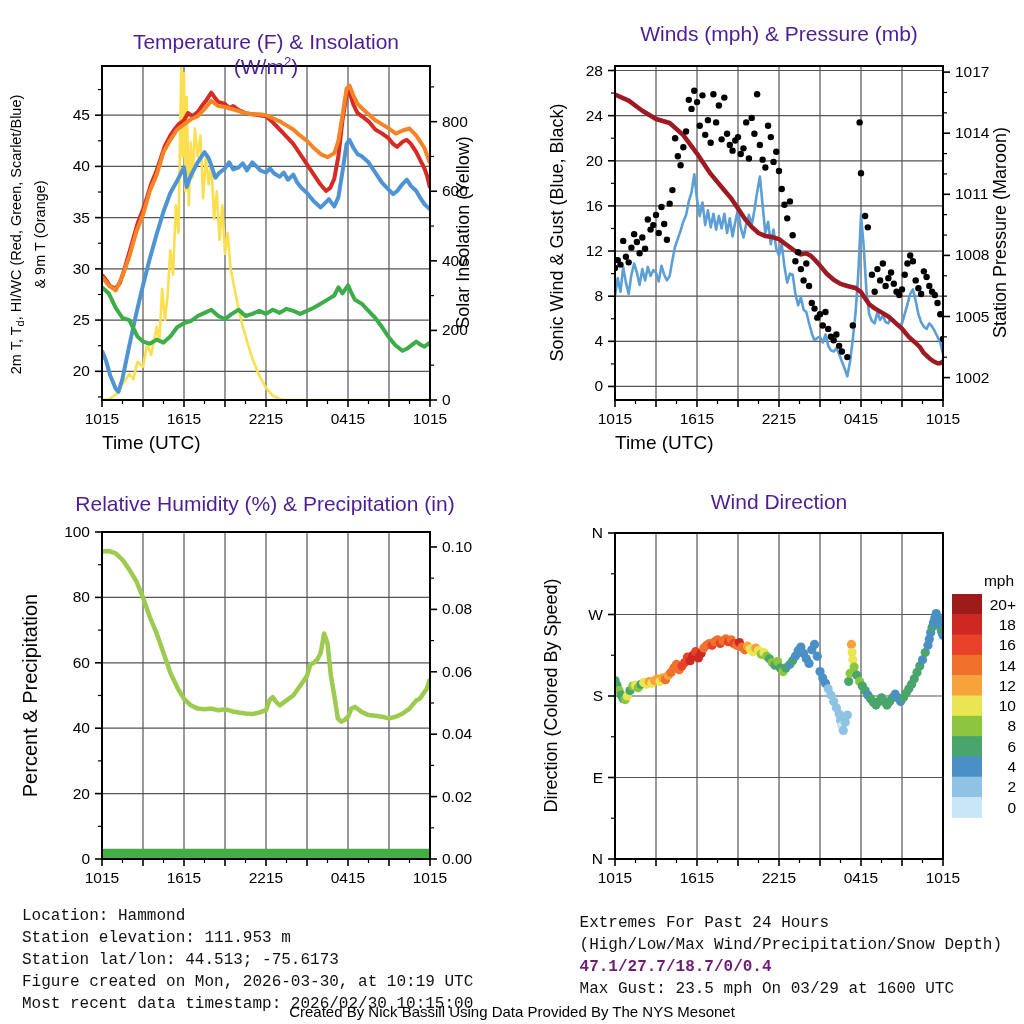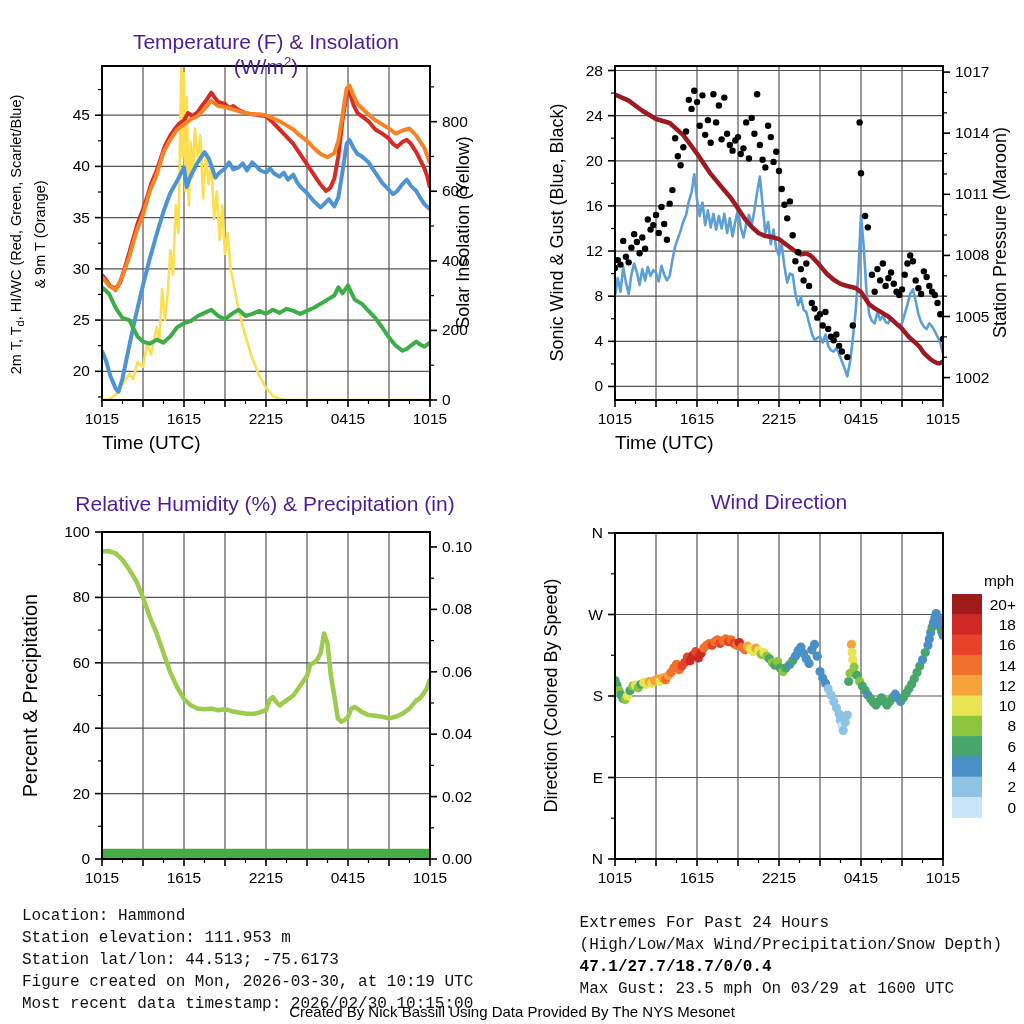--- a/index.html
+++ b/index.html
@@ -7,21 +7,21 @@
          font-family:"Liberation Sans",sans-serif;color:#000;}
   .stage svg{position:absolute;left:0;top:0;}
   svg text{font-family:"Liberation Sans",sans-serif;fill:#000;}
   .title{position:absolute;text-align:center;font-size:21px;color:#4c1d95;}
   .title sup{font-size:13px;}
   .rot{position:absolute;text-align:center;transform:rotate(-90deg);}
   .rot .ln{display:block;white-space:nowrap;}
   .xlab{position:absolute;text-align:left;font-size:19px;}
   .foot{position:absolute;font-size:16px;line-height:22px;color:#111;font-family:Liberation Mono, monospace;}
   .foot-right{text-align:left;}
-  .red-vals{color:#000000;font-weight:bold;}
+  .red-vals{color:#701a75;font-weight:bold;}
   .credit{position:absolute;width:1024px;text-align:center;font-size:15px;color:#000000;}
   sub{font-size:11px;}
 </style>
 </head>
 <body>
 
 <div class="stage">
 
   <svg id="plot" width="1024" height="1024" viewBox="0 0 1024 1024">
       <clipPath id="cp_temp">
@@ -583,20 +583,21 @@
       <text x="1016" y="751.75" text-anchor="end" font-size="15.5">6</text>
       <rect x="952" y="756.4" width="30" height="20.900000000000002" fill="#4a90c6"></rect>
       <text x="1016" y="772.05" text-anchor="end" font-size="15.5">4</text>
       <rect x="952" y="776.7" width="30" height="20.900000000000002" fill="#8fc3e4"></rect>
       <text x="1016" y="792.35" text-anchor="end" font-size="15.5">2</text>
       <rect x="952" y="797" width="30" height="20.900000000000002" fill="#c8e6f7"></rect>
       <text x="1016" y="812.65" text-anchor="end" font-size="15.5">0</text>
     </svg>
 
   <div class="title" style="left:102px;width:328px;top:30px;"><span>Temperature (F) &amp; Insolation (W/m</span><sup>2</sup><span>)</span></div>
+  <div class="title" style="left:615px;width:328px;top:22px;">Winds (mph) &amp; Pressure (mb)</div>
   <div class="title" style="left:615px;width:328px;top:490px;">Wind Direction</div>
   <div class="title" style="left:30px;width:470px;top:492px;">Relative Humidity (%) &amp; Precipitation (in)</div>
 
   <div class="xlab" style="left:102px;width:328px;top:432px;">Time (UTC)</div>
   <div class="xlab" style="left:615px;width:328px;top:432px;">Time (UTC)</div>
 
   <div class="rot" style="left:-172px;top:213px;width:400px;font-size:14.5px;line-height:19px;">
     <span class="ln"><span>2m T, T</span><sub>d</sub><span>, HI/WC (Red, Green, Scarlet/Blue)</span></span>
     <span class="ln">&amp; 9m T (Orange)</span>
   </div>

